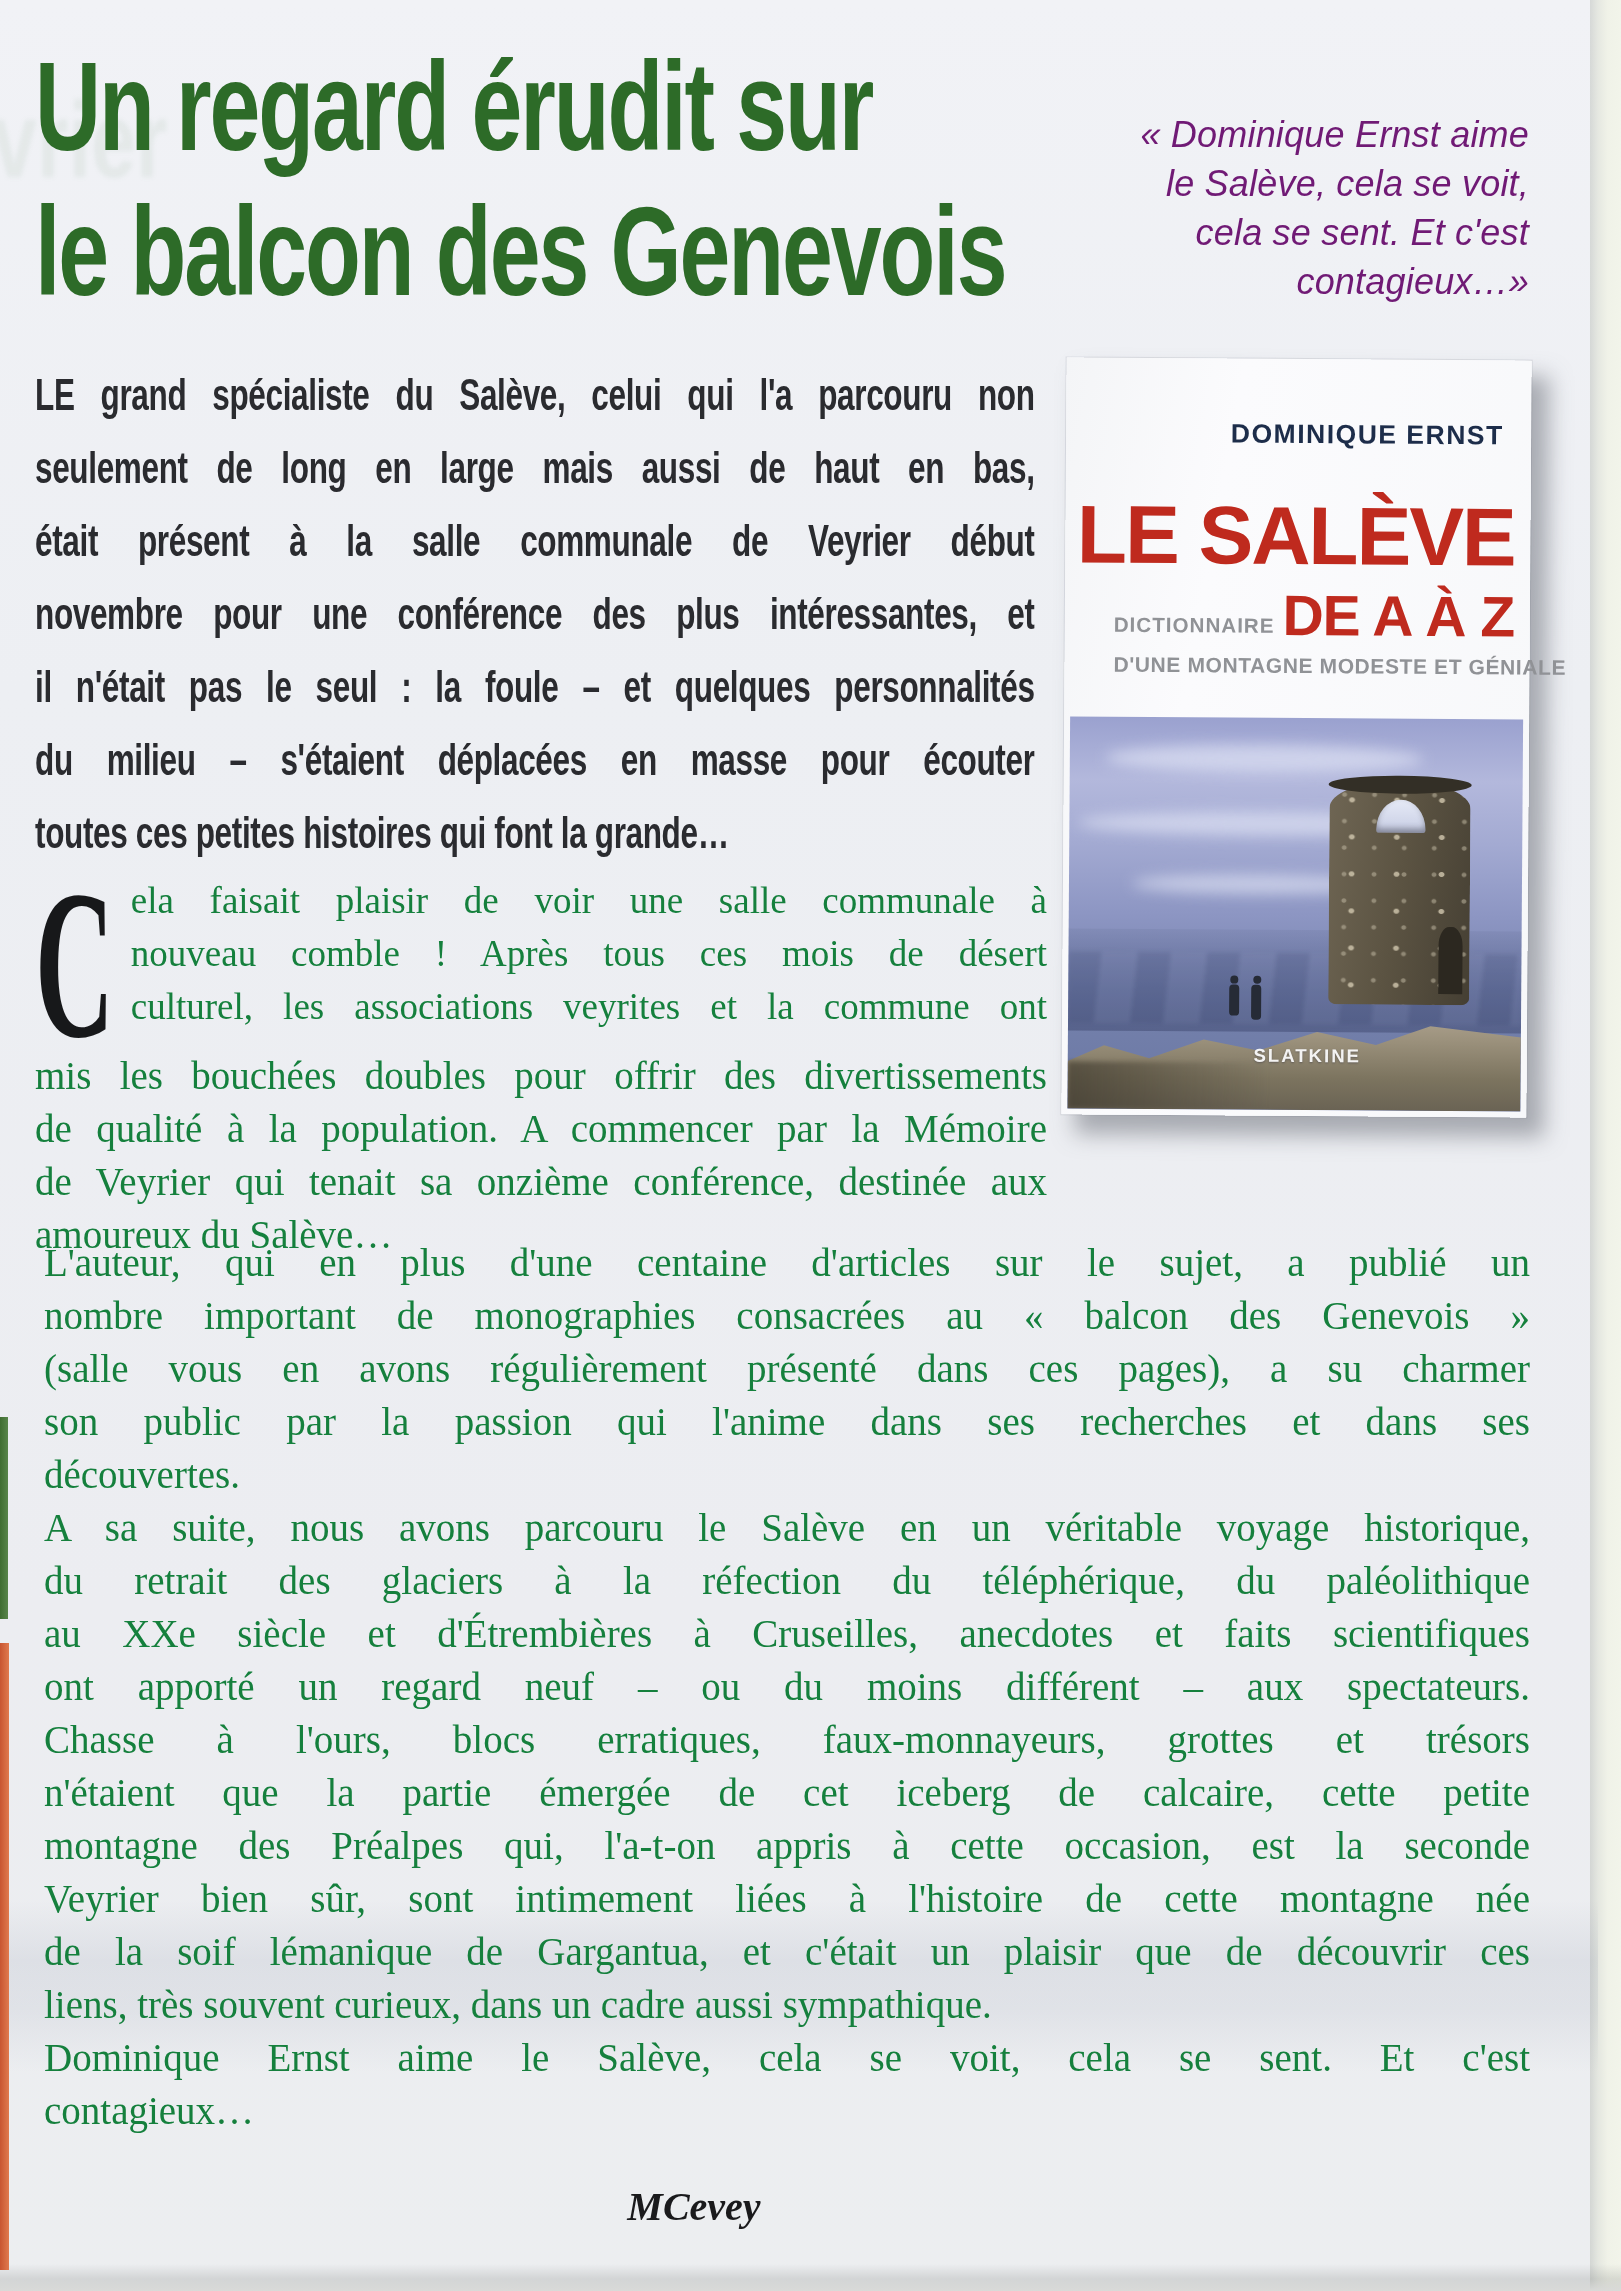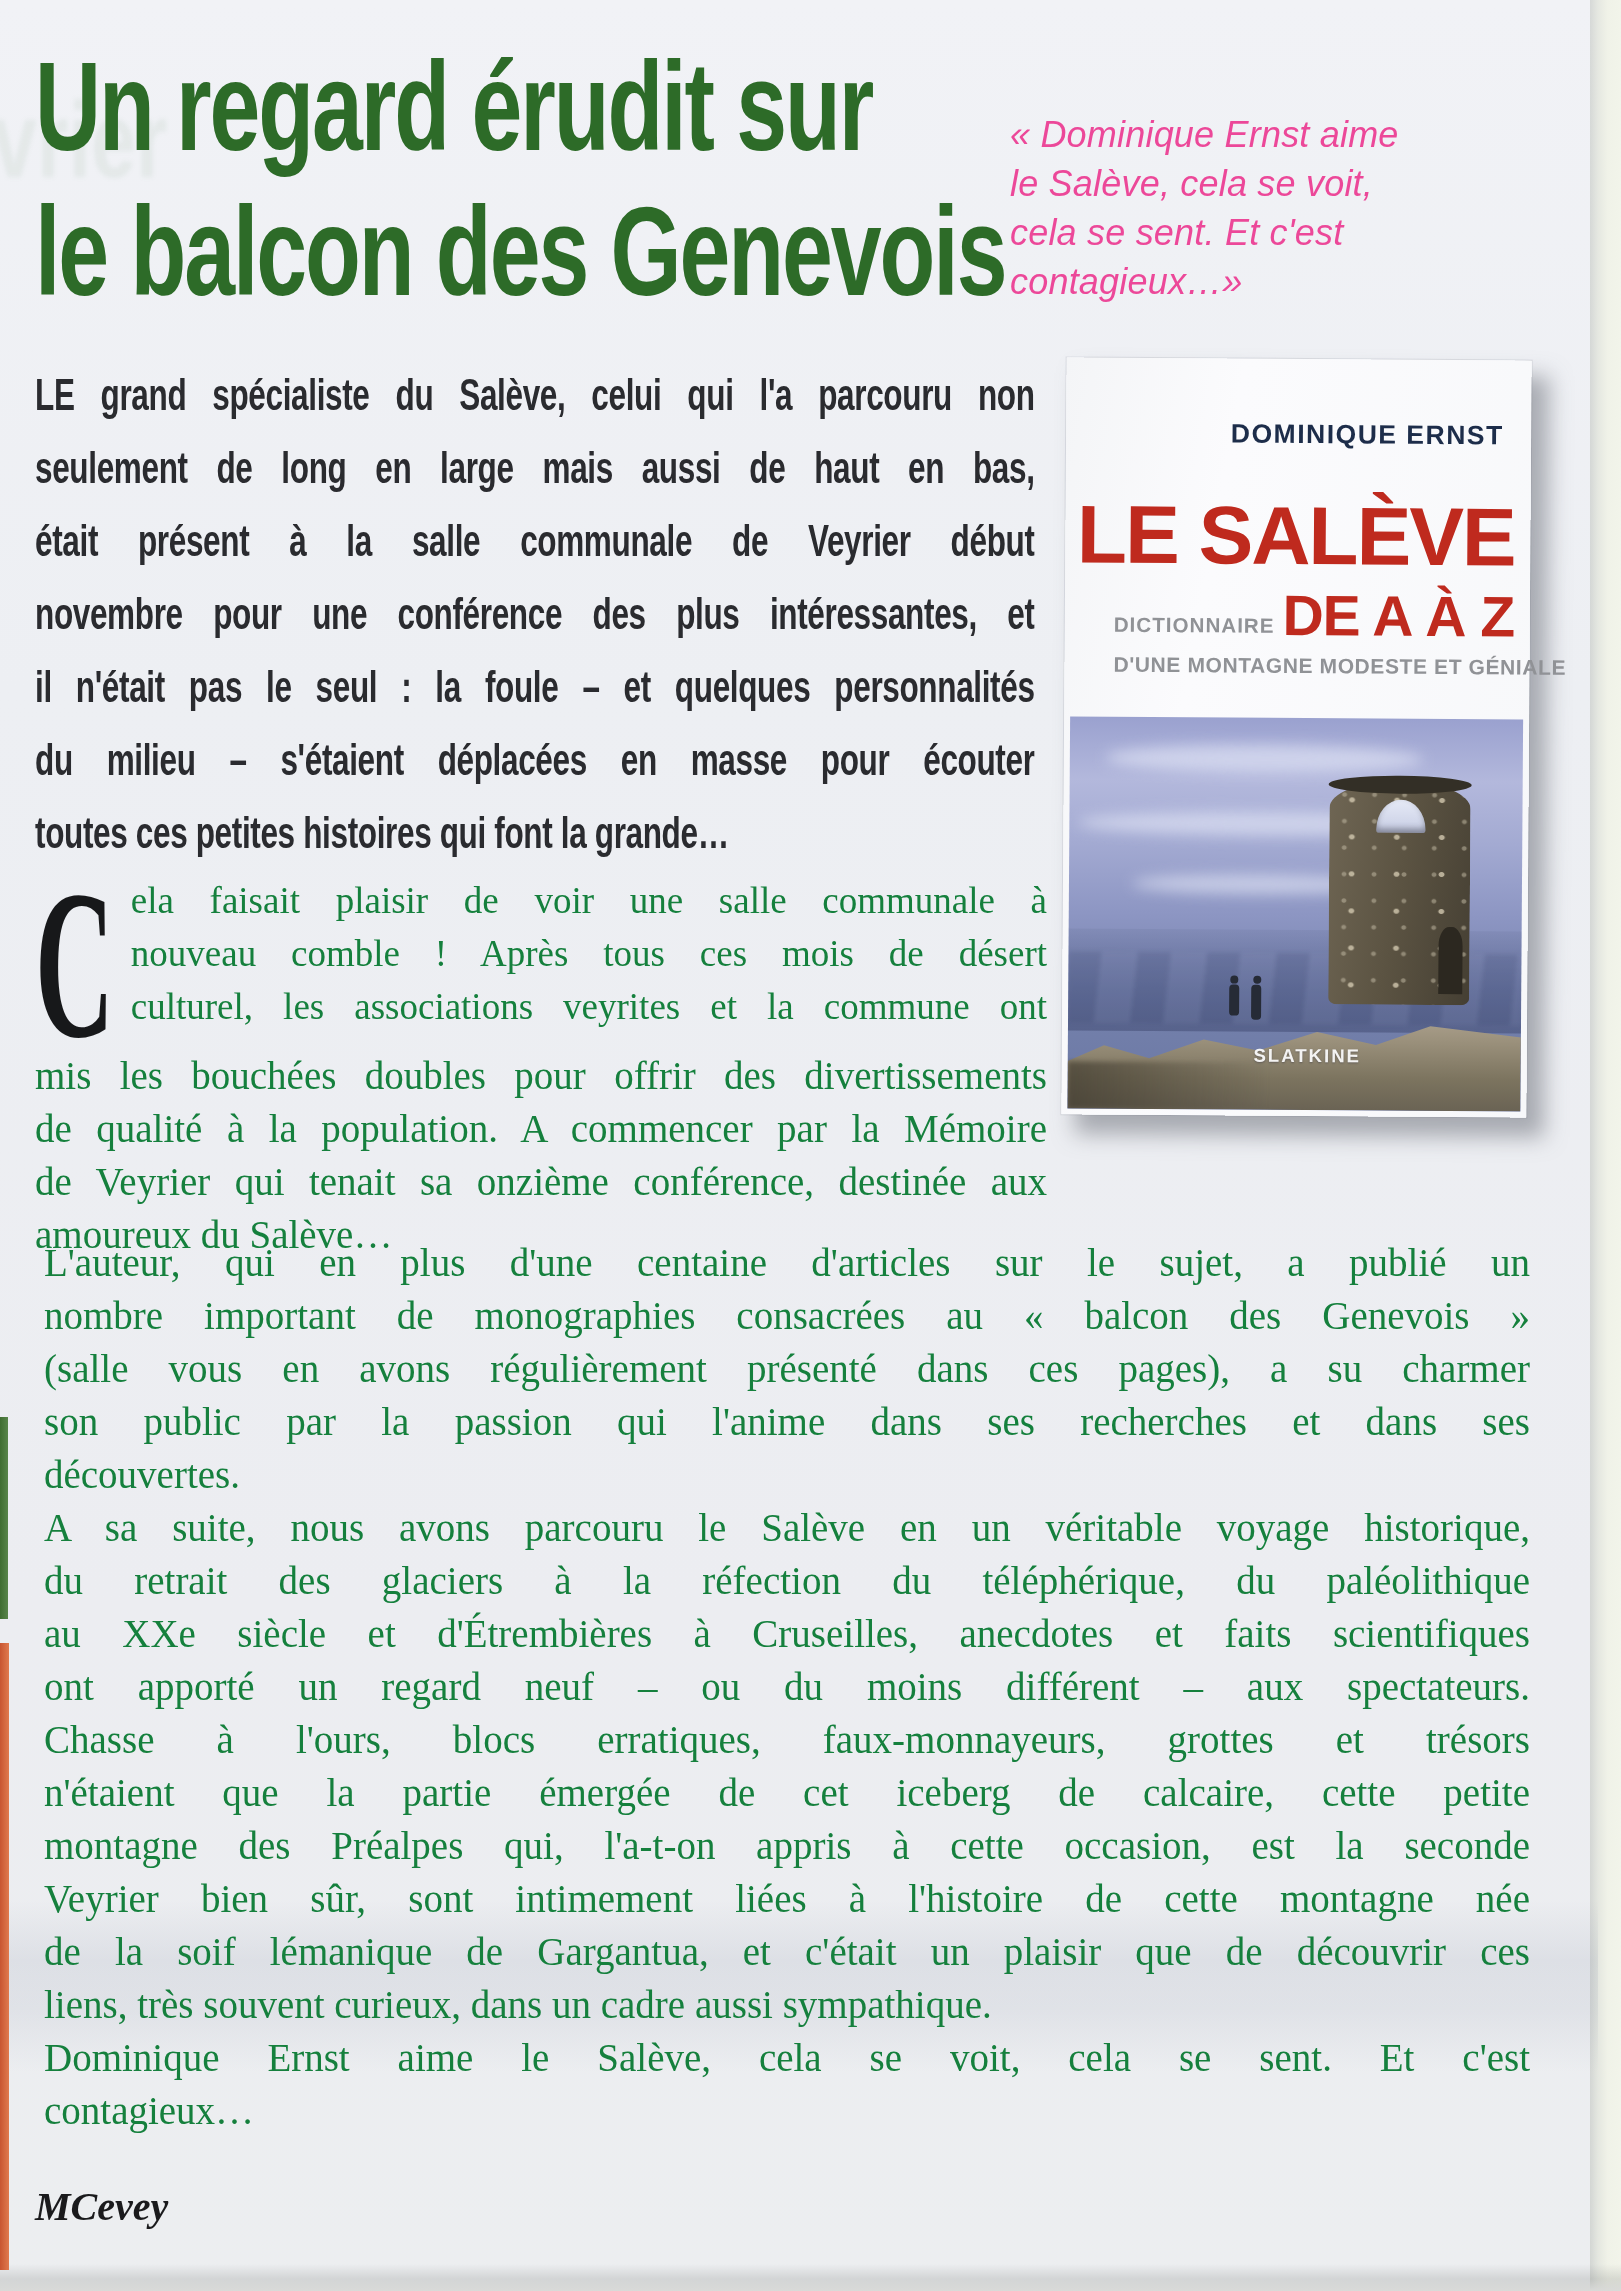--- a/index.html
+++ b/index.html
@@ -19,42 +19,42 @@
   .edge-strip-orange{left:0;top:1643px;width:8.8px;height:627px;background:linear-gradient(90deg,#c85531,#e07a4e);}
   .ghost-bleed{left:-7.8px;top:86px;width:412px;height:127px;color:rgba(70,125,70,.07);
     font:700 108px/108px "Liberation Sans",sans-serif;filter:blur(2.9px);transform:scaleX(.75);transform-origin:left;}
 
   
   .hline{white-space:nowrap;color:#2d6b28;
     font:700 127px/131px "Liberation Sans",sans-serif;letter-spacing:-2.9px;
     transform:scaleX(.72);transform-origin:top left;}
 
   
-  .quote{width:519px;text-align:left;color:#ec4899;
+  .quote{width:519px;text-align:right;color:#701a75;
     font:italic 400 36px/49px "Liberation Sans",sans-serif;letter-spacing:0.2px;}
 
   
   .intro{width:1428px;transform:scaleX(.70);transform-origin:top left;}
   .intro-line{font:700 45px/73px "Liberation Sans",sans-serif;letter-spacing:-0.5px;
     color:#2a2b2f;height:73px;overflow:hidden;text-align:justify;text-align-last:justify;}
   .intro-line.end{text-align-last:left;}
 
   
   .serif-line{font:400 39px/52px "Liberation Serif",serif;color:#15803d;
     height:53px;overflow:hidden;text-align:justify;text-align-last:justify;}
   .serif-line.end{text-align-last:left;}
   .indent-line{font-size:37px;}
 
   .dropcap-row{display:flex;gap:11.8px;}
   .dropcap-box{width:84px;flex:0 0 84px;position:relative;overflow:visible;}
   .dropcap-box span{display:block;margin-top:5.9px;color:#17181a;
     font:600 211px/0.8 "Liberation Serif",serif;transform:scaleX(.52);transform-origin:top left;}
   .dropcap-lines{flex:1;min-width:0;}
 
-  .signature{width:1318px;text-align:left;color:#1a1a1c;
+  .signature{width:1318px;text-align:center;color:#1a1a1c;
     font:italic 700 40px/45px "Liberation Serif",serif;}
 
   
   .cover{left:1064px;top:359px;width:465px;height:757px;background:linear-gradient(100deg,#f4f5f7 0,#fbfbfd 30%,#f7f8fa 100%);
     transform:rotate(.4deg);box-shadow:15.7px 17.6px 21.6px 2px rgba(100,104,114,.5),0 0 0 1px rgba(160,165,175,.25);}
   .cover-author{position:absolute;top:61px;right:27.4px;color:#1d2d4a;
     font:700 26.5px/29px "Liberation Sans",sans-serif;letter-spacing:1.5px;}
   .cover-title{position:absolute;top:135px;right:15.7px;color:#bf2a1e;white-space:nowrap;
     font:800 82px/84px "Liberation Sans",sans-serif;letter-spacing:-2px;}
   .cover-title2-row{position:absolute;top:227px;left:49px;right:15.7px;display:flex;align-items:flex-end;}

